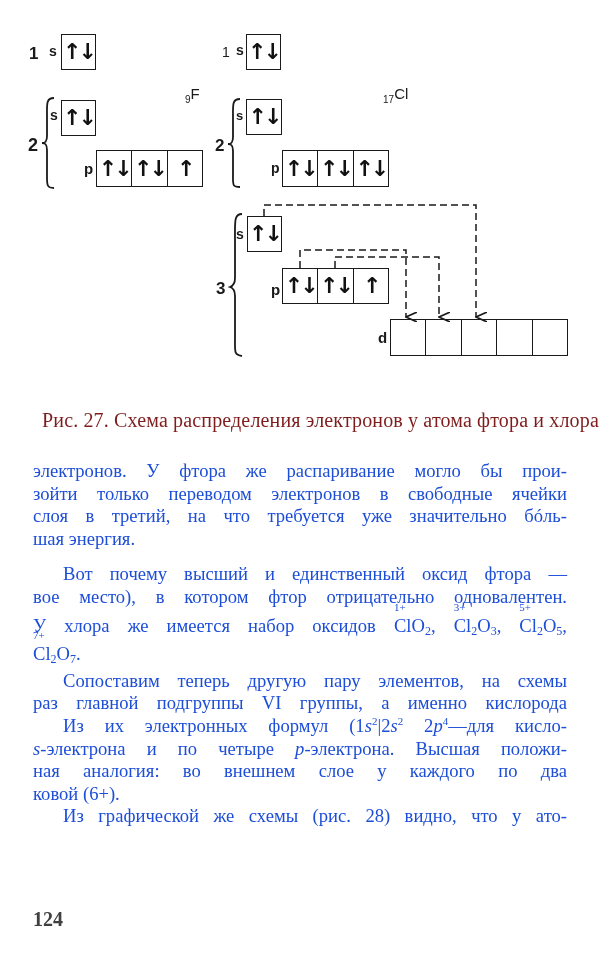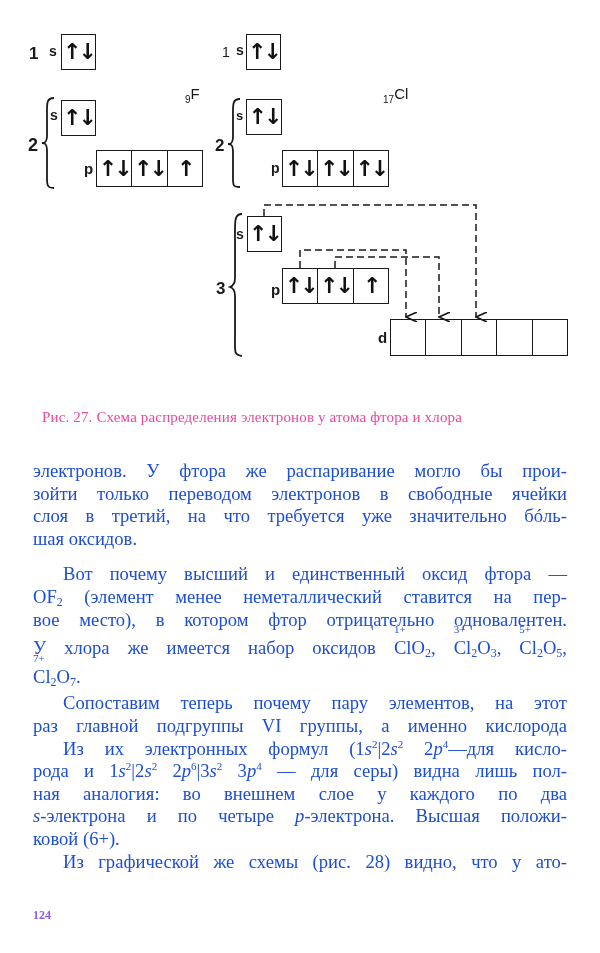--- a/index.html
+++ b/index.html
@@ -5,30 +5,30 @@
   html, body { margin: 0; padding: 0; background: #ffffff; }
   body { width: 600px; height: 953px; position: relative; overflow: hidden; color: #161616; }
   .abs { position: absolute; }
   .lbl { position: absolute; font-family: "Liberation Sans", sans-serif; font-weight: bold; color: #1a1a1a; line-height: 1; }
   .cell { position: absolute; box-sizing: border-box; border: 1.6px solid #1a1a1a; background: #fff; }
   .row { position: absolute; display: flex; box-sizing: border-box; border: 1.6px solid #1a1a1a; }
   .row .c { box-sizing: border-box; border-right: 1.6px solid #1a1a1a; height: 100%; flex: 1; display: flex; align-items: center; justify-content: center; }
   .row .c:last-child { border-right: none; }
   .spin { font-family: "DejaVu Sans", sans-serif; font-weight: bold; font-size: 22px; letter-spacing: -3px; line-height: 1; color: #111; }
   .single { display: flex; align-items: center; justify-content: center; }
-  .caption { position: absolute; left: 42px; top: 409px; font-family: "Liberation Serif", serif; font-size: 15px; color: #ec4899; letter-spacing: 0.15px; white-space: nowrap; }
+  .caption { position: absolute; left: 42px; top: 409px; font-family: "Liberation Serif", serif; font-size: 20px; color: #7f1d1d; letter-spacing: 0.15px; white-space: nowrap; }
   .text { position: absolute; left: 33px; width: 534px; font-family: "Liberation Serif", serif; font-size: 18.6px; color: #1d4ed8; line-height: 22.6px; }
   .line { display: block; white-space: nowrap; text-align: justify; text-align-last: justify; height: 22.6px; }
   .line.last { text-align-last: left; }
   .ind { padding-left: 30px; }
   sub { font-size: 12px; vertical-align: -3px; line-height: 0; }
   sup { font-size: 11px; vertical-align: 7px; line-height: 0; }
   .ox { position: relative; display: inline-block; }
   .ox .ch { position: absolute; left: 0; top: -13px; font-size: 11px; line-height: 1; }
-  .pageno { position: absolute; left: 33px; top: 908px; font-family: "Liberation Serif", serif; font-weight: bold; font-size: 12px; color: #8b5cf6; }
+  .pageno { position: absolute; left: 33px; top: 908px; font-family: "Liberation Serif", serif; font-weight: bold; font-size: 20px; color: #404040; }
   .sym { position: absolute; font-family: "Liberation Sans", sans-serif; font-size: 15px; color: #1a1a1a; line-height: 1; margin-left: 32px; }
   .sym small { font-size: 10px; }
 </style>
 </head>
 <body>
 
 <div>
 
   <div>
     <span class="lbl" style="left:29px;top:45px;font-size:17px;">1</span>
@@ -146,41 +146,39 @@
   </div>
 
   <div class="caption">Рис. 27. Схема распределения электронов у атома фтора и хлора</div>
 </div>
 
 <div class="text" style="top:460px;">
   <div>
     <span class="line">электронов. У фтора же распаривание могло бы прои-</span>
     <span class="line">зойти только переводом электронов в свободные ячейки</span>
     <span class="line">слоя в третий, на что требуется уже значительно бóль-</span>
-    <span class="line last">шая оксидов.</span>
+    <span class="line last">шая энергия.</span>
   </div>
 
   <div style="margin-top:13px;">
     <span class="line ind">Вот почему высший и единственный оксид фтора —</span>
-    <span class="line"><span>OF</span><sub>2</sub><span> (элемент менее неметаллический ставится на пер-</span></span>
     <span class="line">вое место), в котором фтор отрицательно одновалентен.</span>
     <span class="line" style="margin-top:6px;"><span>У хлора же имеется набор оксидов </span><span class="ox"><span class="ch">1+</span><span>ClO</span><sub>2</sub><span>,</span></span> <span class="ox"><span class="ch">3+</span><span>Cl</span><sub>2</sub><span>O</span><sub>3</sub><span>,</span></span> <span class="ox"><span class="ch">5+</span><span>Cl</span><sub>2</sub><span>O</span><sub>5</sub><span>,</span></span></span>
     <span class="line last" style="margin-top:6px;"><span class="ox"><span class="ch">7+</span><span>Cl</span><sub>2</sub><span>O</span><sub>7</sub><span>.</span></span></span>
   </div>
 
   <div style="margin-top:4px;">
-    <span class="line ind">Сопоставим теперь почему пару элементов, на этот</span>
+    <span class="line ind">Сопоставим теперь другую пару элементов, на схемы</span>
     <span class="line">раз главной подгруппы VI группы, а именно кислорода</span>
   </div>
 
   <div>
     <span class="line ind"><span>Из их электронных формул (1</span><i>s</i><sup>2</sup>|2<i>s</i><sup>2</sup> 2<i>p</i><sup>4</sup><span>—для кисло-</span></span>
-    <span class="line"><span>рода и </span>1<i>s</i><sup>2</sup>|2<i>s</i><sup>2</sup> 2<i>p</i><sup>6</sup>|3<i>s</i><sup>2</sup> 3<i>p</i><sup>4</sup><span> — для серы) видна лишь пол-</span></span>
+    <span class="line"><i>s</i><span>-электрона и по четыре </span><i>p</i><span>-электрона. Высшая положи-</span></span>
     <span class="line">ная аналогия: во внешнем слое у каждого по два</span>
-    <span class="line"><i>s</i><span>-электрона и по четыре </span><i>p</i><span>-электрона. Высшая положи-</span></span>
     <span class="line last">ковой (6+).</span>
   </div>
 
   <div>
     <span class="line ind">Из графической же схемы (рис. 28) видно, что у ато-</span>
   </div>
 </div>
 
 <div class="pageno">124</div>
 

